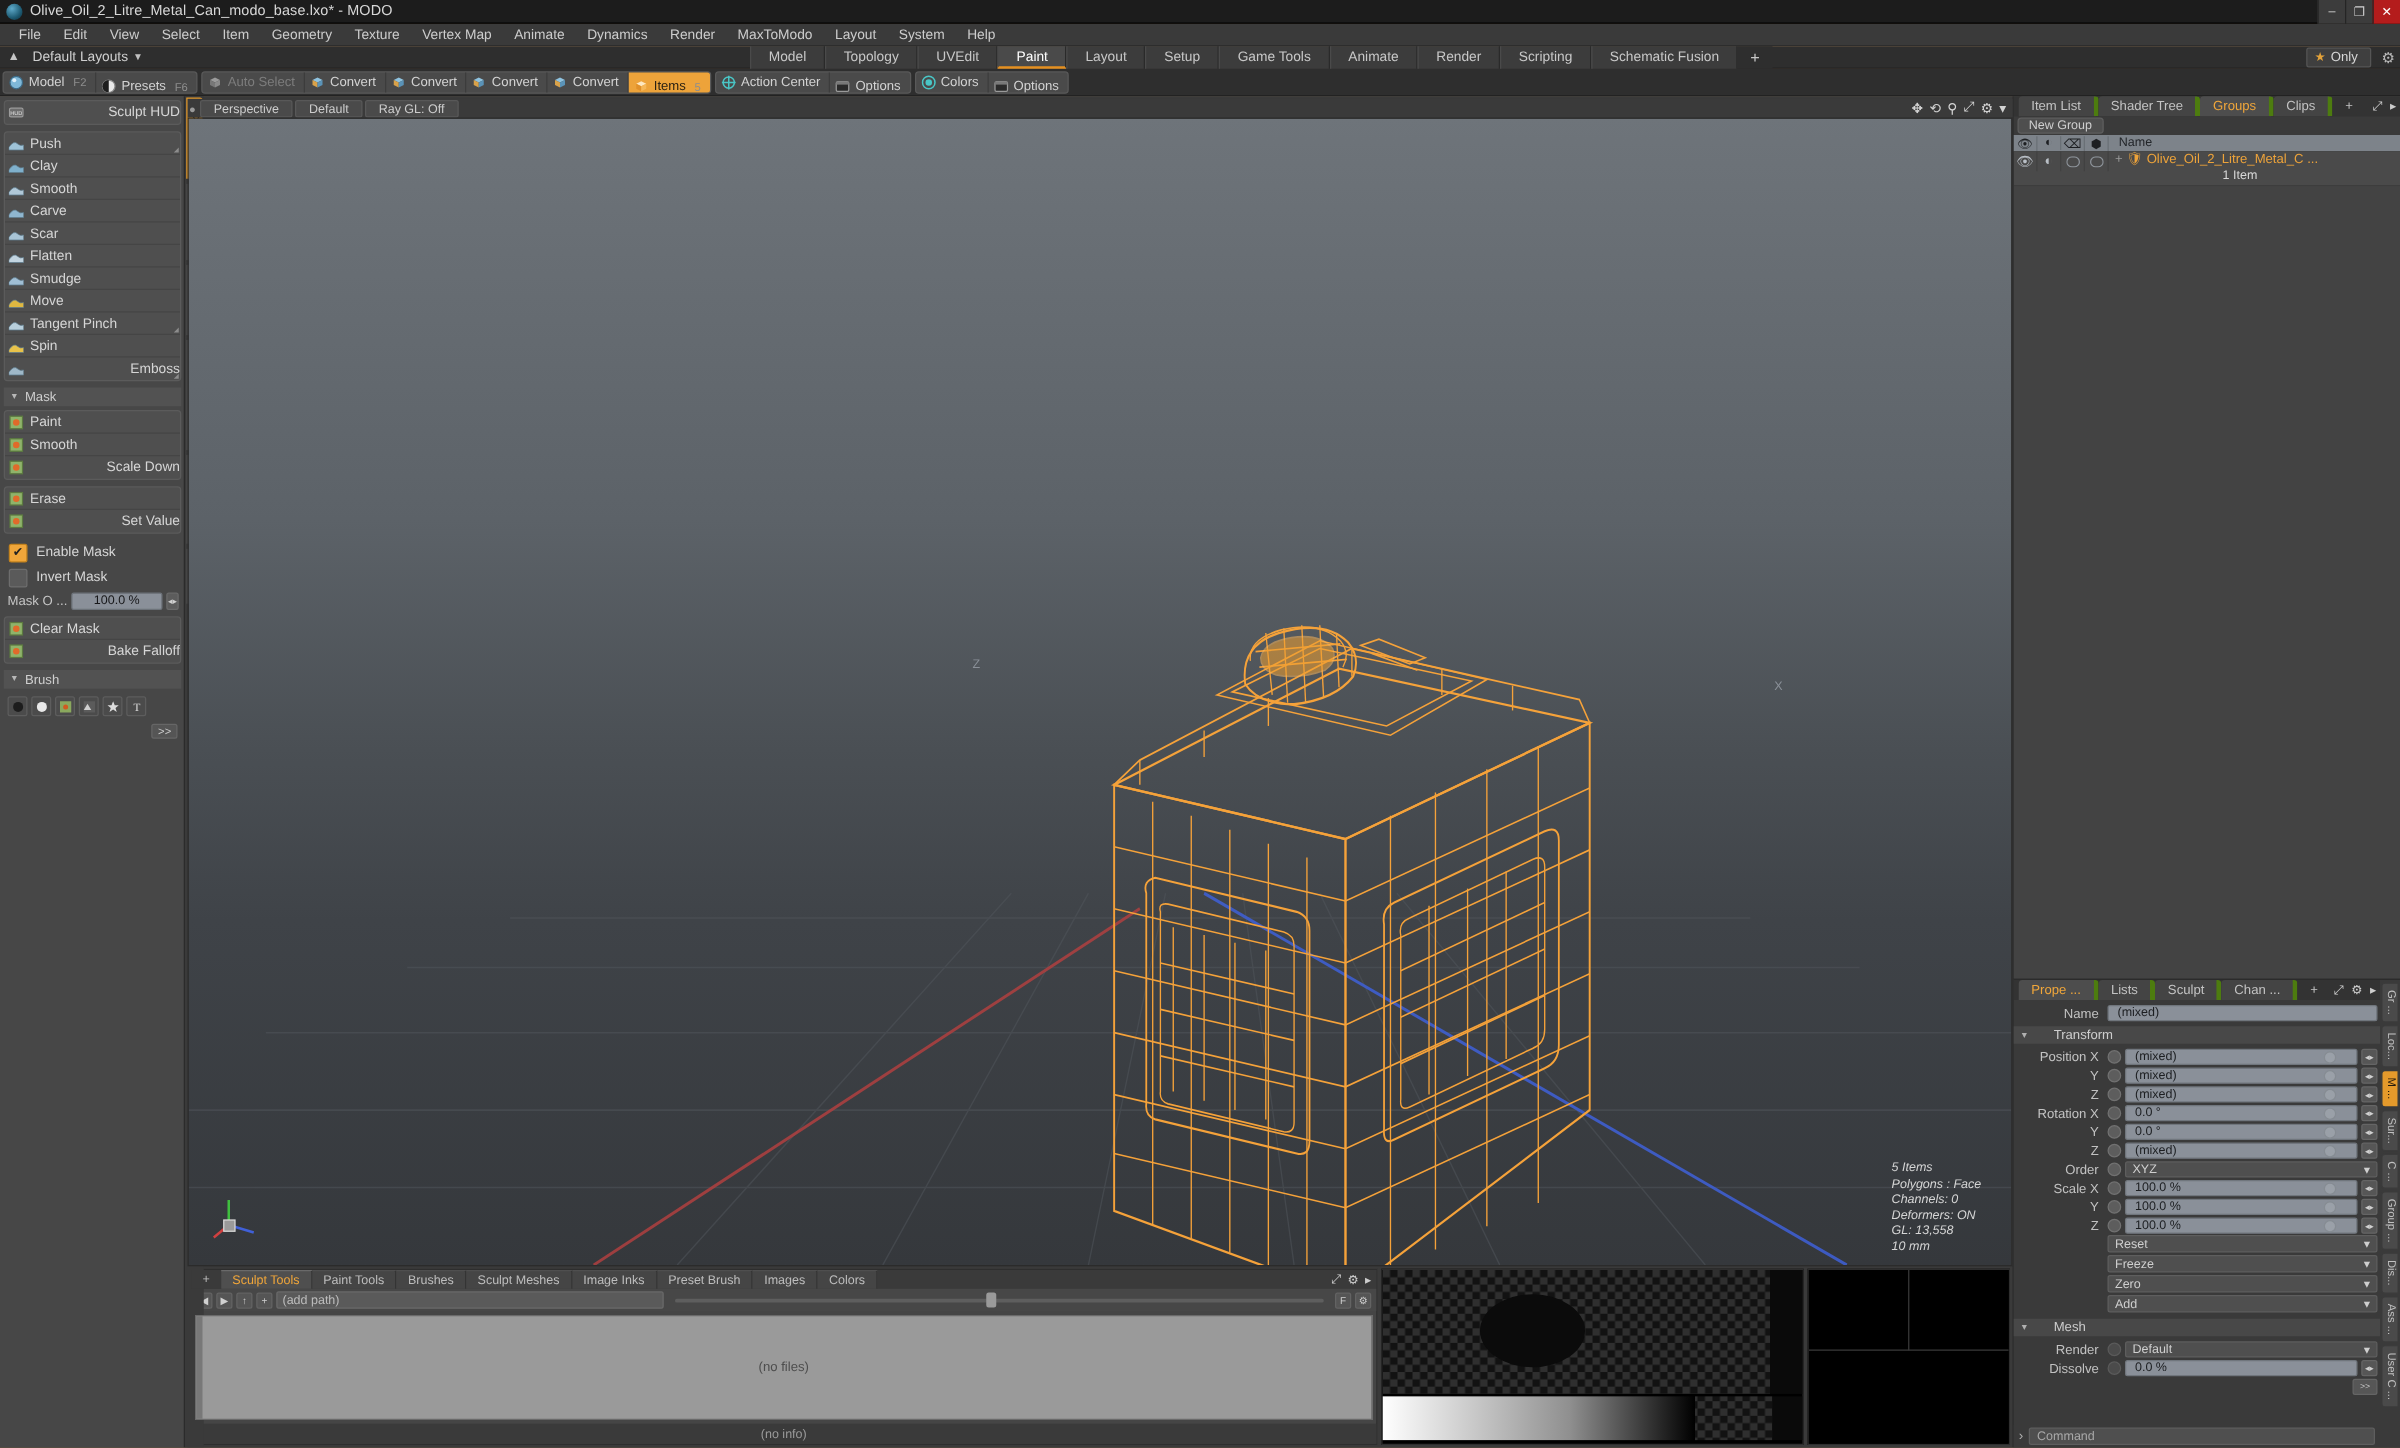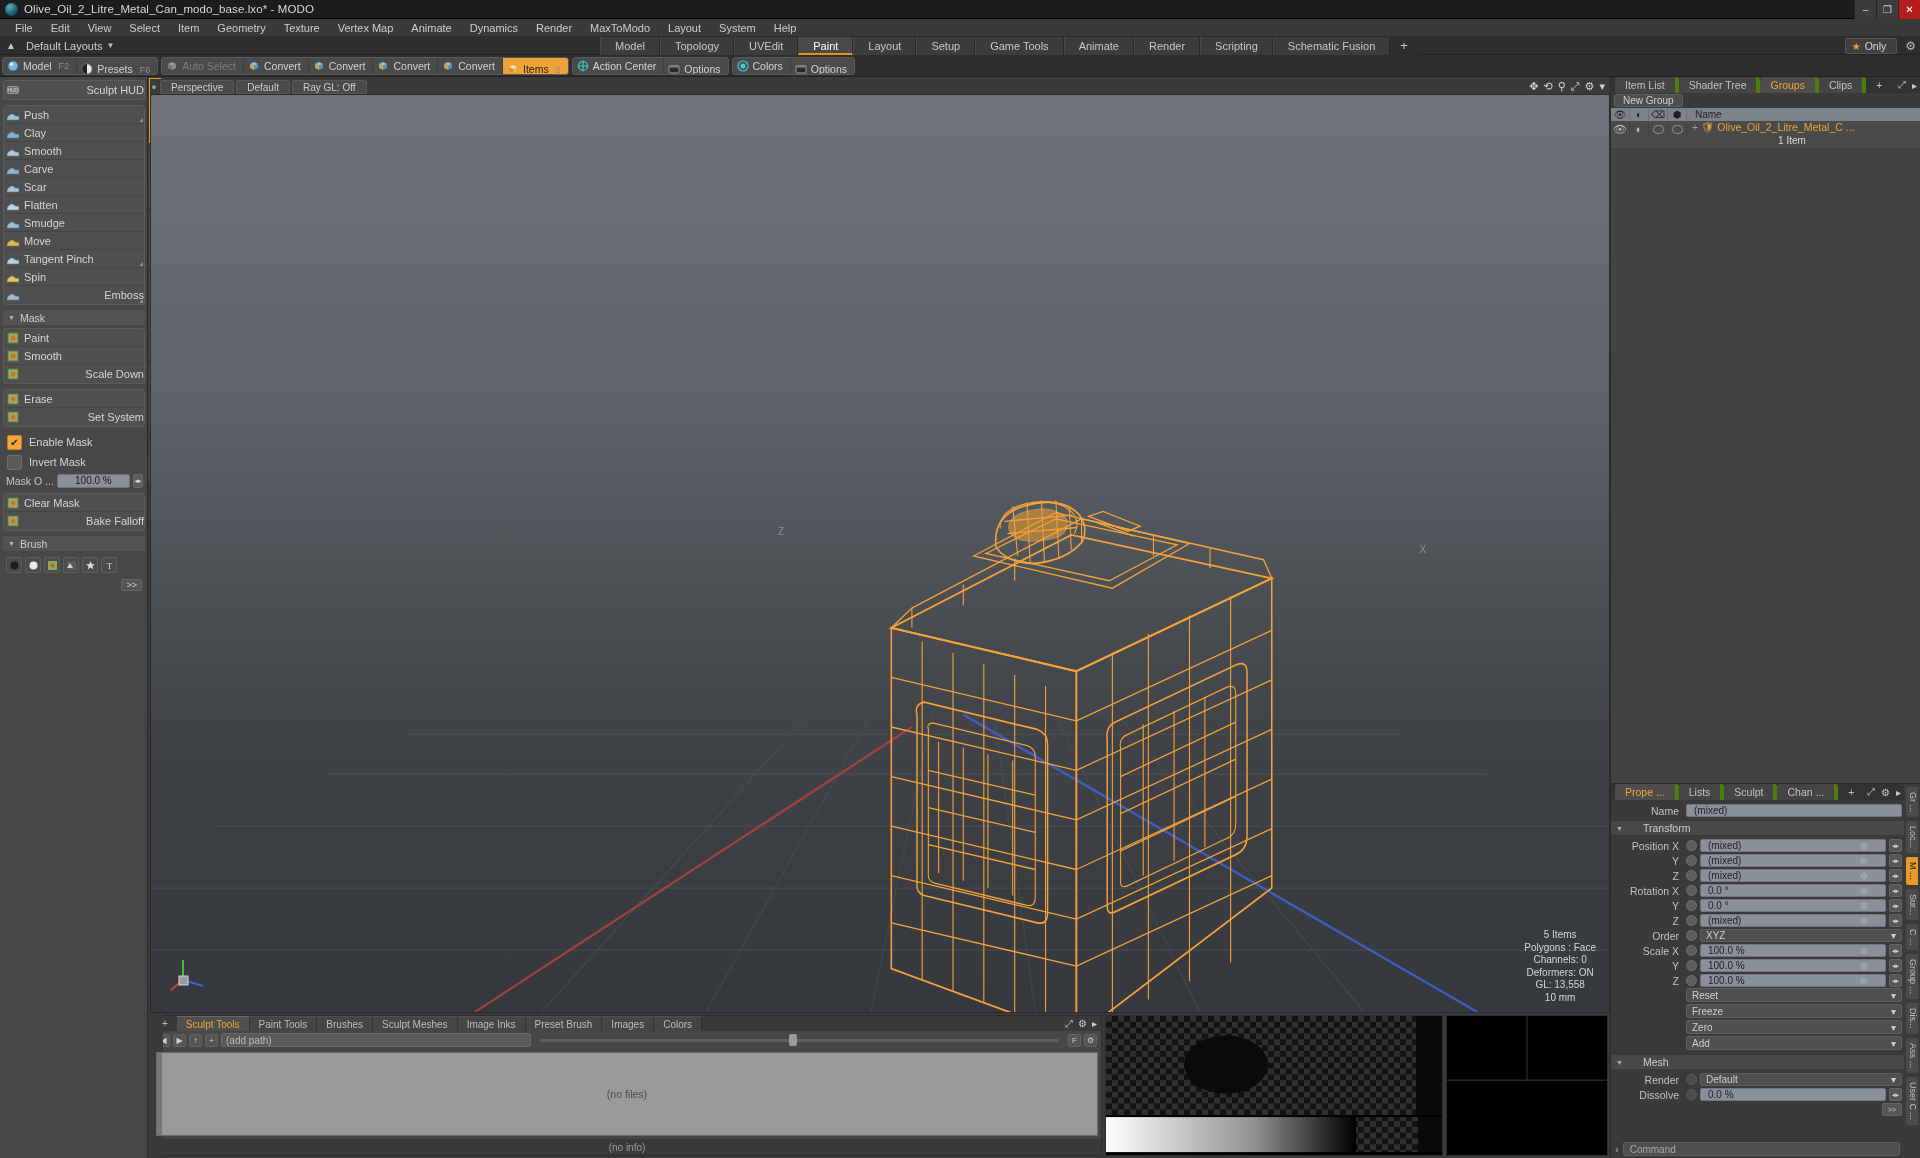--- a/index.html
+++ b/index.html
@@ -120,21 +120,21 @@
   
   .vpwrap{ flex:1; display:flex; flex-direction:column; min-width:0; background:#3a3a3a; padding:2px 0 0 2px;}
   .vphdr{ height:15px; display:flex; align-items:center; gap:2px; background:#3a3a3a; position:relative;}
   .vpchip{ background:#4a4a4a; border:1px solid #585858; border-radius:2px; height:14px;
     line-height:13px; padding:0 10px; font-size:10px; color:#cdcdcd;}
   .vphdr .dot{ width:8px;text-align:center;color:#9a9a9a;font-size:9px;}
   .vpicons{ position:absolute; right:5px; top:0; height:14px; display:flex; align-items:center; gap:5px; color:#d3d3d3; font-size:11px;}
   .viewport{ flex:1; position:relative; overflow:hidden;
     background:linear-gradient(to bottom, #6e747a 0%, #5c6268 35%, #4a4f54 55%, #3f4348 70%, #35383c 100%);
     border:1px solid #2b2b2b;}
-  .hud{ position:absolute; right:13px; color:#d6d6d6; font-size:10px; text-align:center; line-height:12.5px;}
+  .hud{ position:absolute; right:24px; color:#d6d6d6; font-size:10px; text-align:left; line-height:12.5px;font-style:italic;}
   .axisgiz{ position:absolute; left:18px; bottom:18px; width:42px;height:42px;}
   .vplabel{ position:absolute; color:#8a9098; font-size:10px;}
 
   
   .bottom{ height:145px; display:flex; background:#3a3a3a; padding:2px; gap:3px;}
   .bpanel{ background:#454545; border:1px solid #2e2e2e; display:flex; flex-direction:column; min-width:0;}
   .btabs{ height:15px; display:flex; align-items:center; background:#3a3a3a; position:relative;}
   .btab{ height:15px; line-height:15px; padding:0 9px; font-size:10px; color:#bdbdbd;
     background:#454545; border-right:1px solid #343434; border-top:1px solid #4f4f4f;}
   .btab.on{ background:#4f4f4f; color:#f0a63a; border-top:1px solid #6a6a6a;}
@@ -490,21 +490,21 @@
                   <rect x="1" y="1" width="10" height="10" fill="#8fb36a" stroke="#5c7a40"></rect>
                   <circle cx="6" cy="6" r="2.6" fill="#e06a2a"></circle>
                 </svg></span>
               <span>Erase</span>
             </div>
             <div class="trow">
               <span class="ico"><svg width="12" height="12">
                   <rect x="1" y="1" width="10" height="10" fill="#8fb36a" stroke="#5c7a40"></rect>
                   <circle cx="6" cy="6" r="2.6" fill="#e06a2a"></circle>
                 </svg></span>
-              <span>Set System</span>
+              <span>Set Value</span>
             </div>
           </div>
 
         <div class="chkrow">
           <span class="chk on">✔</span>
           <span>Enable Mask</span>
         </div>
         <div class="chkrow">
           <span class="chk"></span>
           <span>Invert Mask</span>

